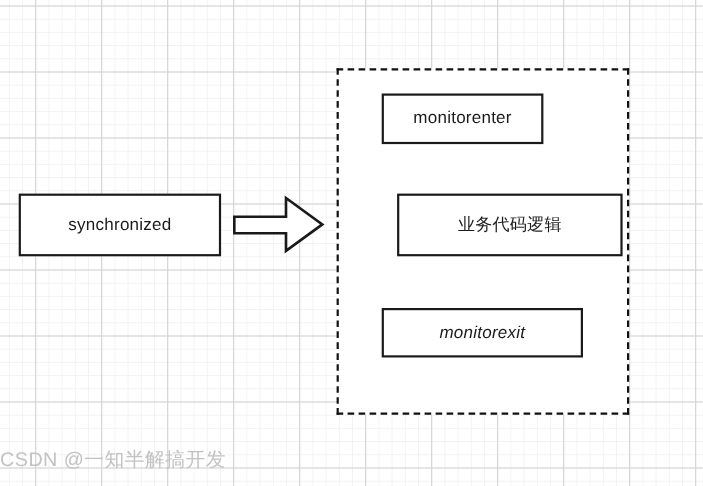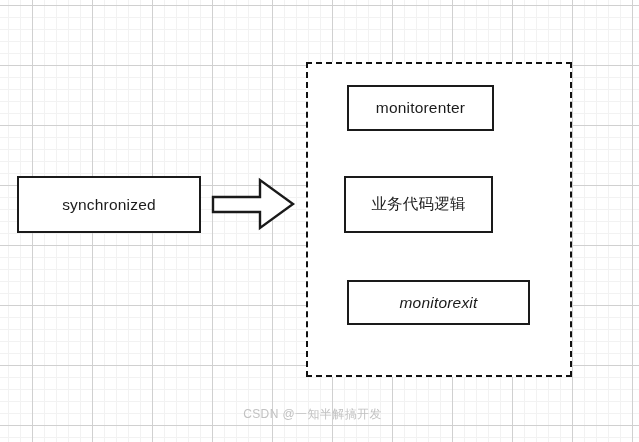--- a/index.html
+++ b/index.html
@@ -64,23 +64,23 @@
   }
 
   #monitorenter-box {
     left: 347px;
     top: 85px;
     width: 147px;
     height: 46px;
   }
 
   #business-box {
-    left: 344px;
+    left: 361px;
     top: 176px;
-    width: 149px;
+    width: 205px;
     height: 57px;
     font-family: Liberation Mono, monospace;
   }
 
   #monitorexit-box {
     left: 347px;
     top: 280px;
     width: 183px;
     height: 45px;
     font-style: italic;
@@ -92,23 +92,23 @@
     top: 176px;
     width: 86px;
     height: 56px;
   }
 
   #watermark {
     position: absolute;
     left: 0;
     top: 406px;
     width: 625px;
-    text-align: center;
+    text-align: left;
     color: #c2c2c2;
-    font-size: 12px;
+    font-size: 18px;
     letter-spacing: 0.4px;
     user-select: none;
     pointer-events: none;
   }
 </style>
 </head>
 <body>
 
 <div id="canvas">
 

